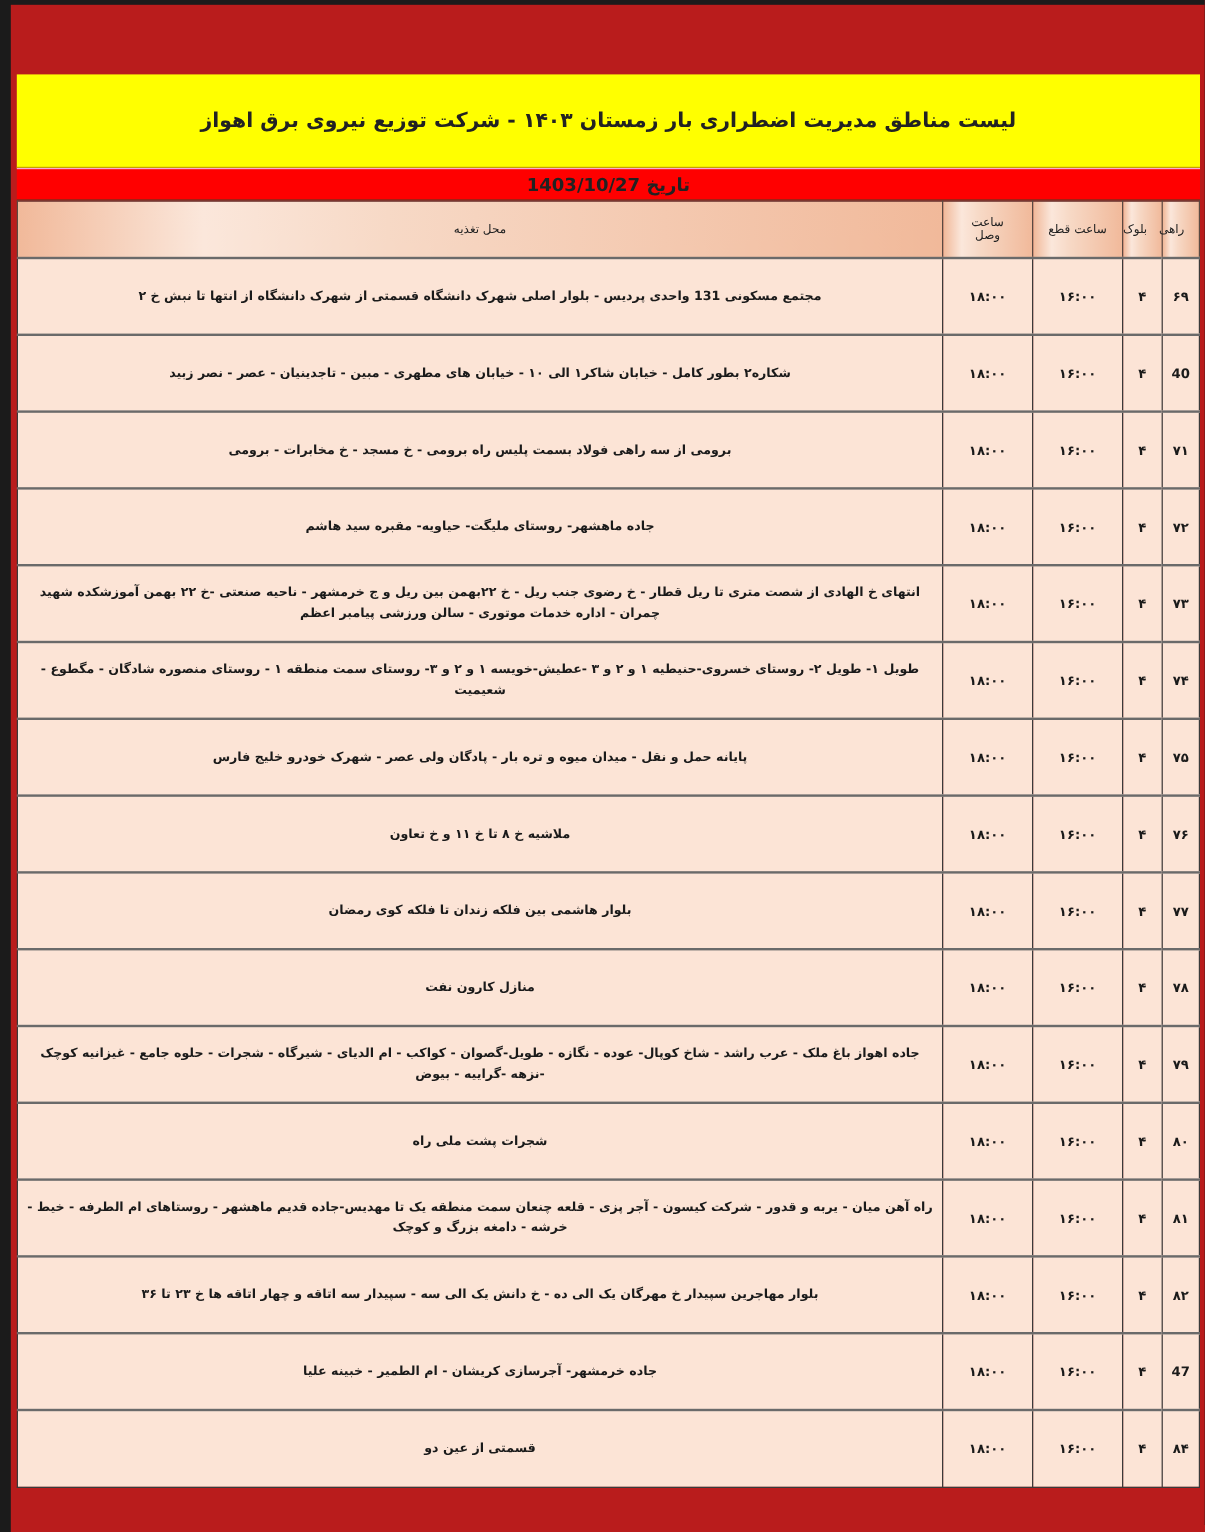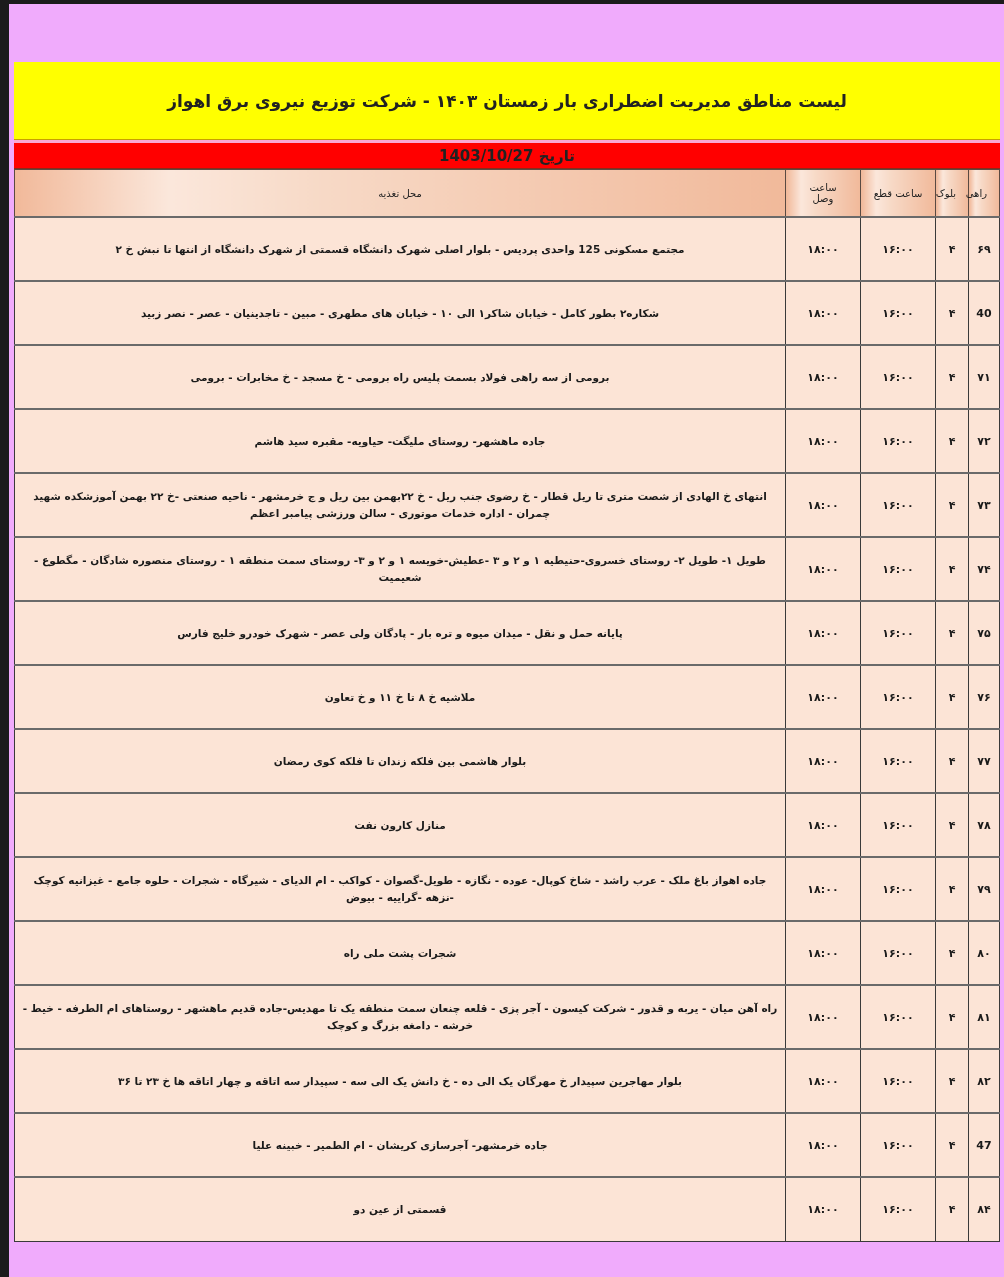--- a/index.html
+++ b/index.html
@@ -4,37 +4,37 @@
 <style>
   html, body { margin: 0; padding: 0; }
   body {
     width: 1004px; height: 1277px; overflow: hidden;
     background: #1b1b1b;
     font-family: "DejaVu Sans", sans-serif;
     position: relative;
   }
   .page {
     position: absolute; left: 9px; top: 4px; width: 995px; height: 1273px;
-    background: #f0abfc;
+    background: #b91c1c;
   }
   .sheet {
     position: absolute; left: 5px; top: 58px; width: 986px;
   }
   .title-bar {
     height: 77px; background: #ffff00;
     display: flex; align-items: center; justify-content: center;
     direction: rtl;
     border-bottom: 1px solid #c8a000;
   }
   .title-bar span { font-size: 17px; font-weight: bold; color: #222; }
   .date-bar {
     height: 25px; background: #ff0000;
     display: flex; align-items: center; justify-content: center;
     direction: rtl;
-    border-top: 3px solid #f9a8d4; border-bottom: 1px solid #8a2a1a;
+    border-top: 1px solid #f9a8d4; border-bottom: 1px solid #8a2a1a;
   }
   .date-bar span { font-size: 15px; font-weight: bold; color: #222; }
   table {
     width: 986px; border-collapse: collapse; direction: rtl;
     table-layout: fixed;
   }
   thead th {
     height: 22px; font-size: 10px; font-weight: normal; color: #222;
     background: linear-gradient(to left, #f1b99a 0%, #f7d9c6 60%, #fbe7db 80%, #f1b99a 100%);
     border: 1px solid #5a4a42;
@@ -79,21 +79,21 @@
           <th>ساعت وصل</th>
           <th>محل تغذیه</th>
         </tr>
       </thead>
       <tbody id="rows">
   <tr>
     <td class="num">۶۹</td>
     <td class="num">۴</td>
     <td class="num">۱۶:۰۰</td>
     <td class="num">۱۸:۰۰</td>
-    <td class="loc">مجتمع مسکونی 125 واحدی پردیس - بلوار اصلی شهرک دانشگاه قسمتی از شهرک دانشگاه از انتها تا نبش خ ۲</td>
+    <td class="loc">مجتمع مسکونی 131 واحدی پردیس - بلوار اصلی شهرک دانشگاه قسمتی از شهرک دانشگاه از انتها تا نبش خ ۲</td>
   </tr>
 
   <tr>
     <td class="num">40</td>
     <td class="num">۴</td>
     <td class="num">۱۶:۰۰</td>
     <td class="num">۱۸:۰۰</td>
     <td class="loc">شکاره۲ بطور کامل - خیابان شاکر۱ الی ۱۰ - خیابان های مطهری - مبین - تاجدینیان - عصر - نصر زبید</td>
   </tr>
 

